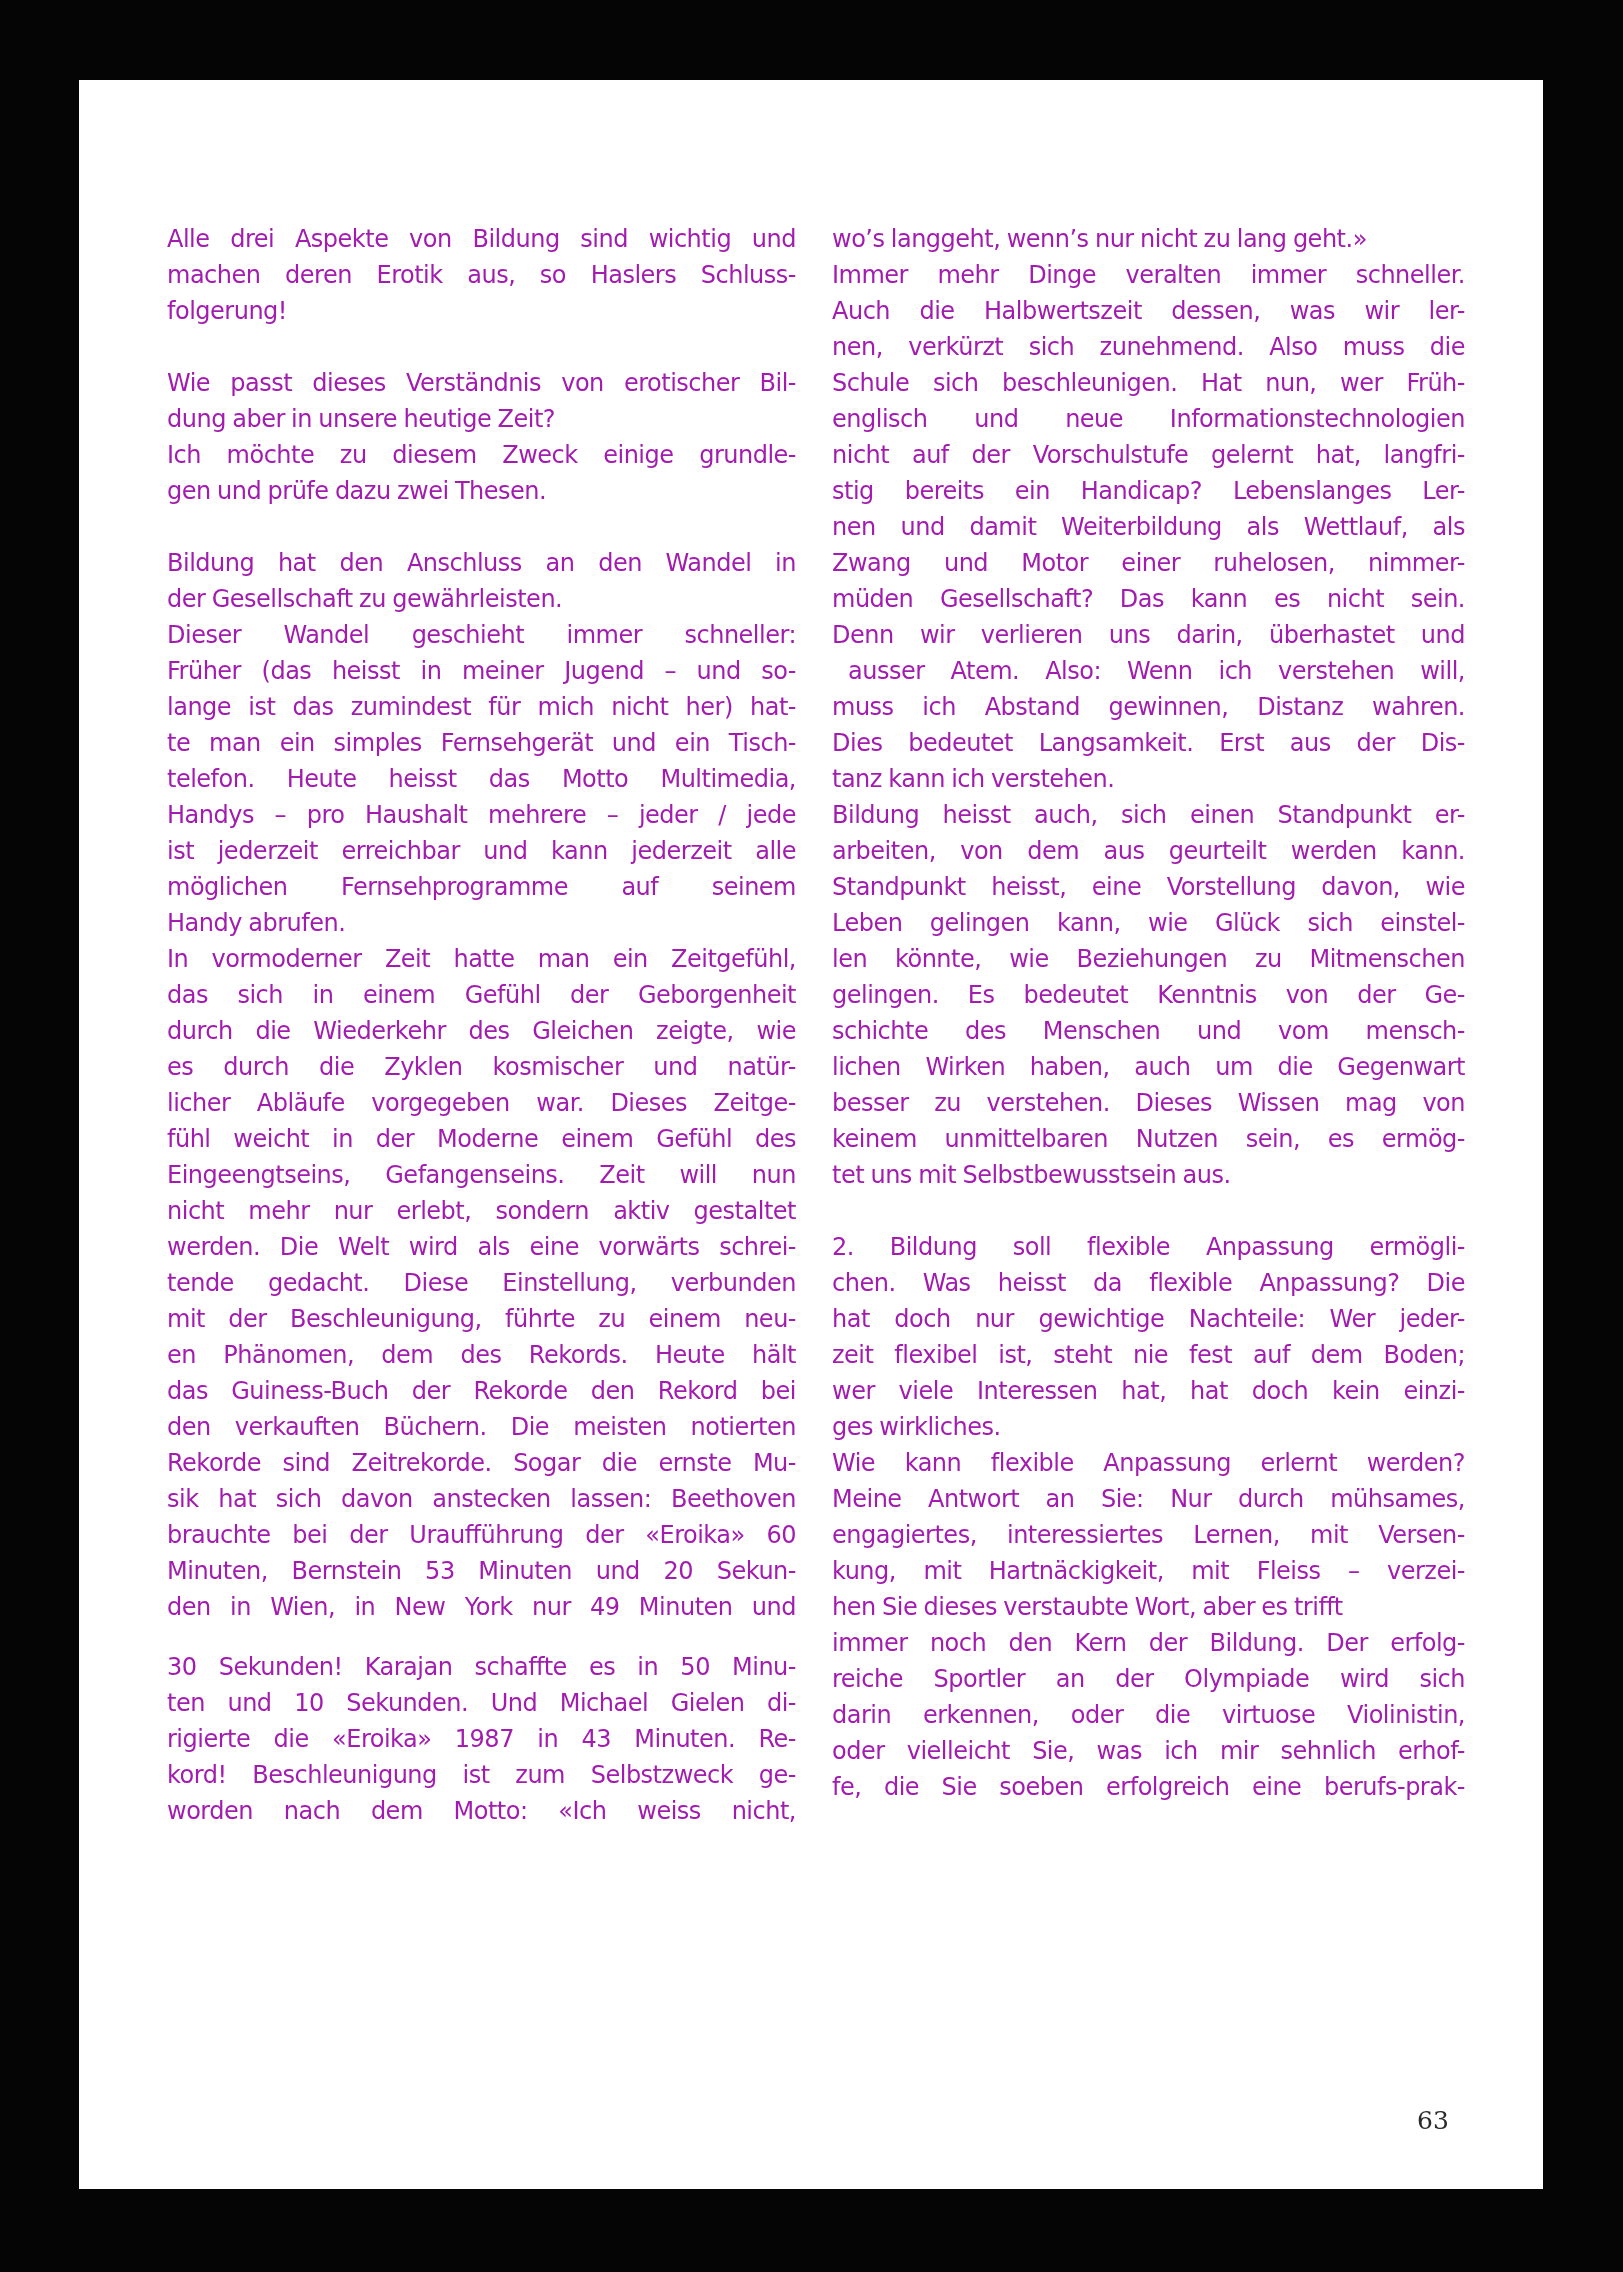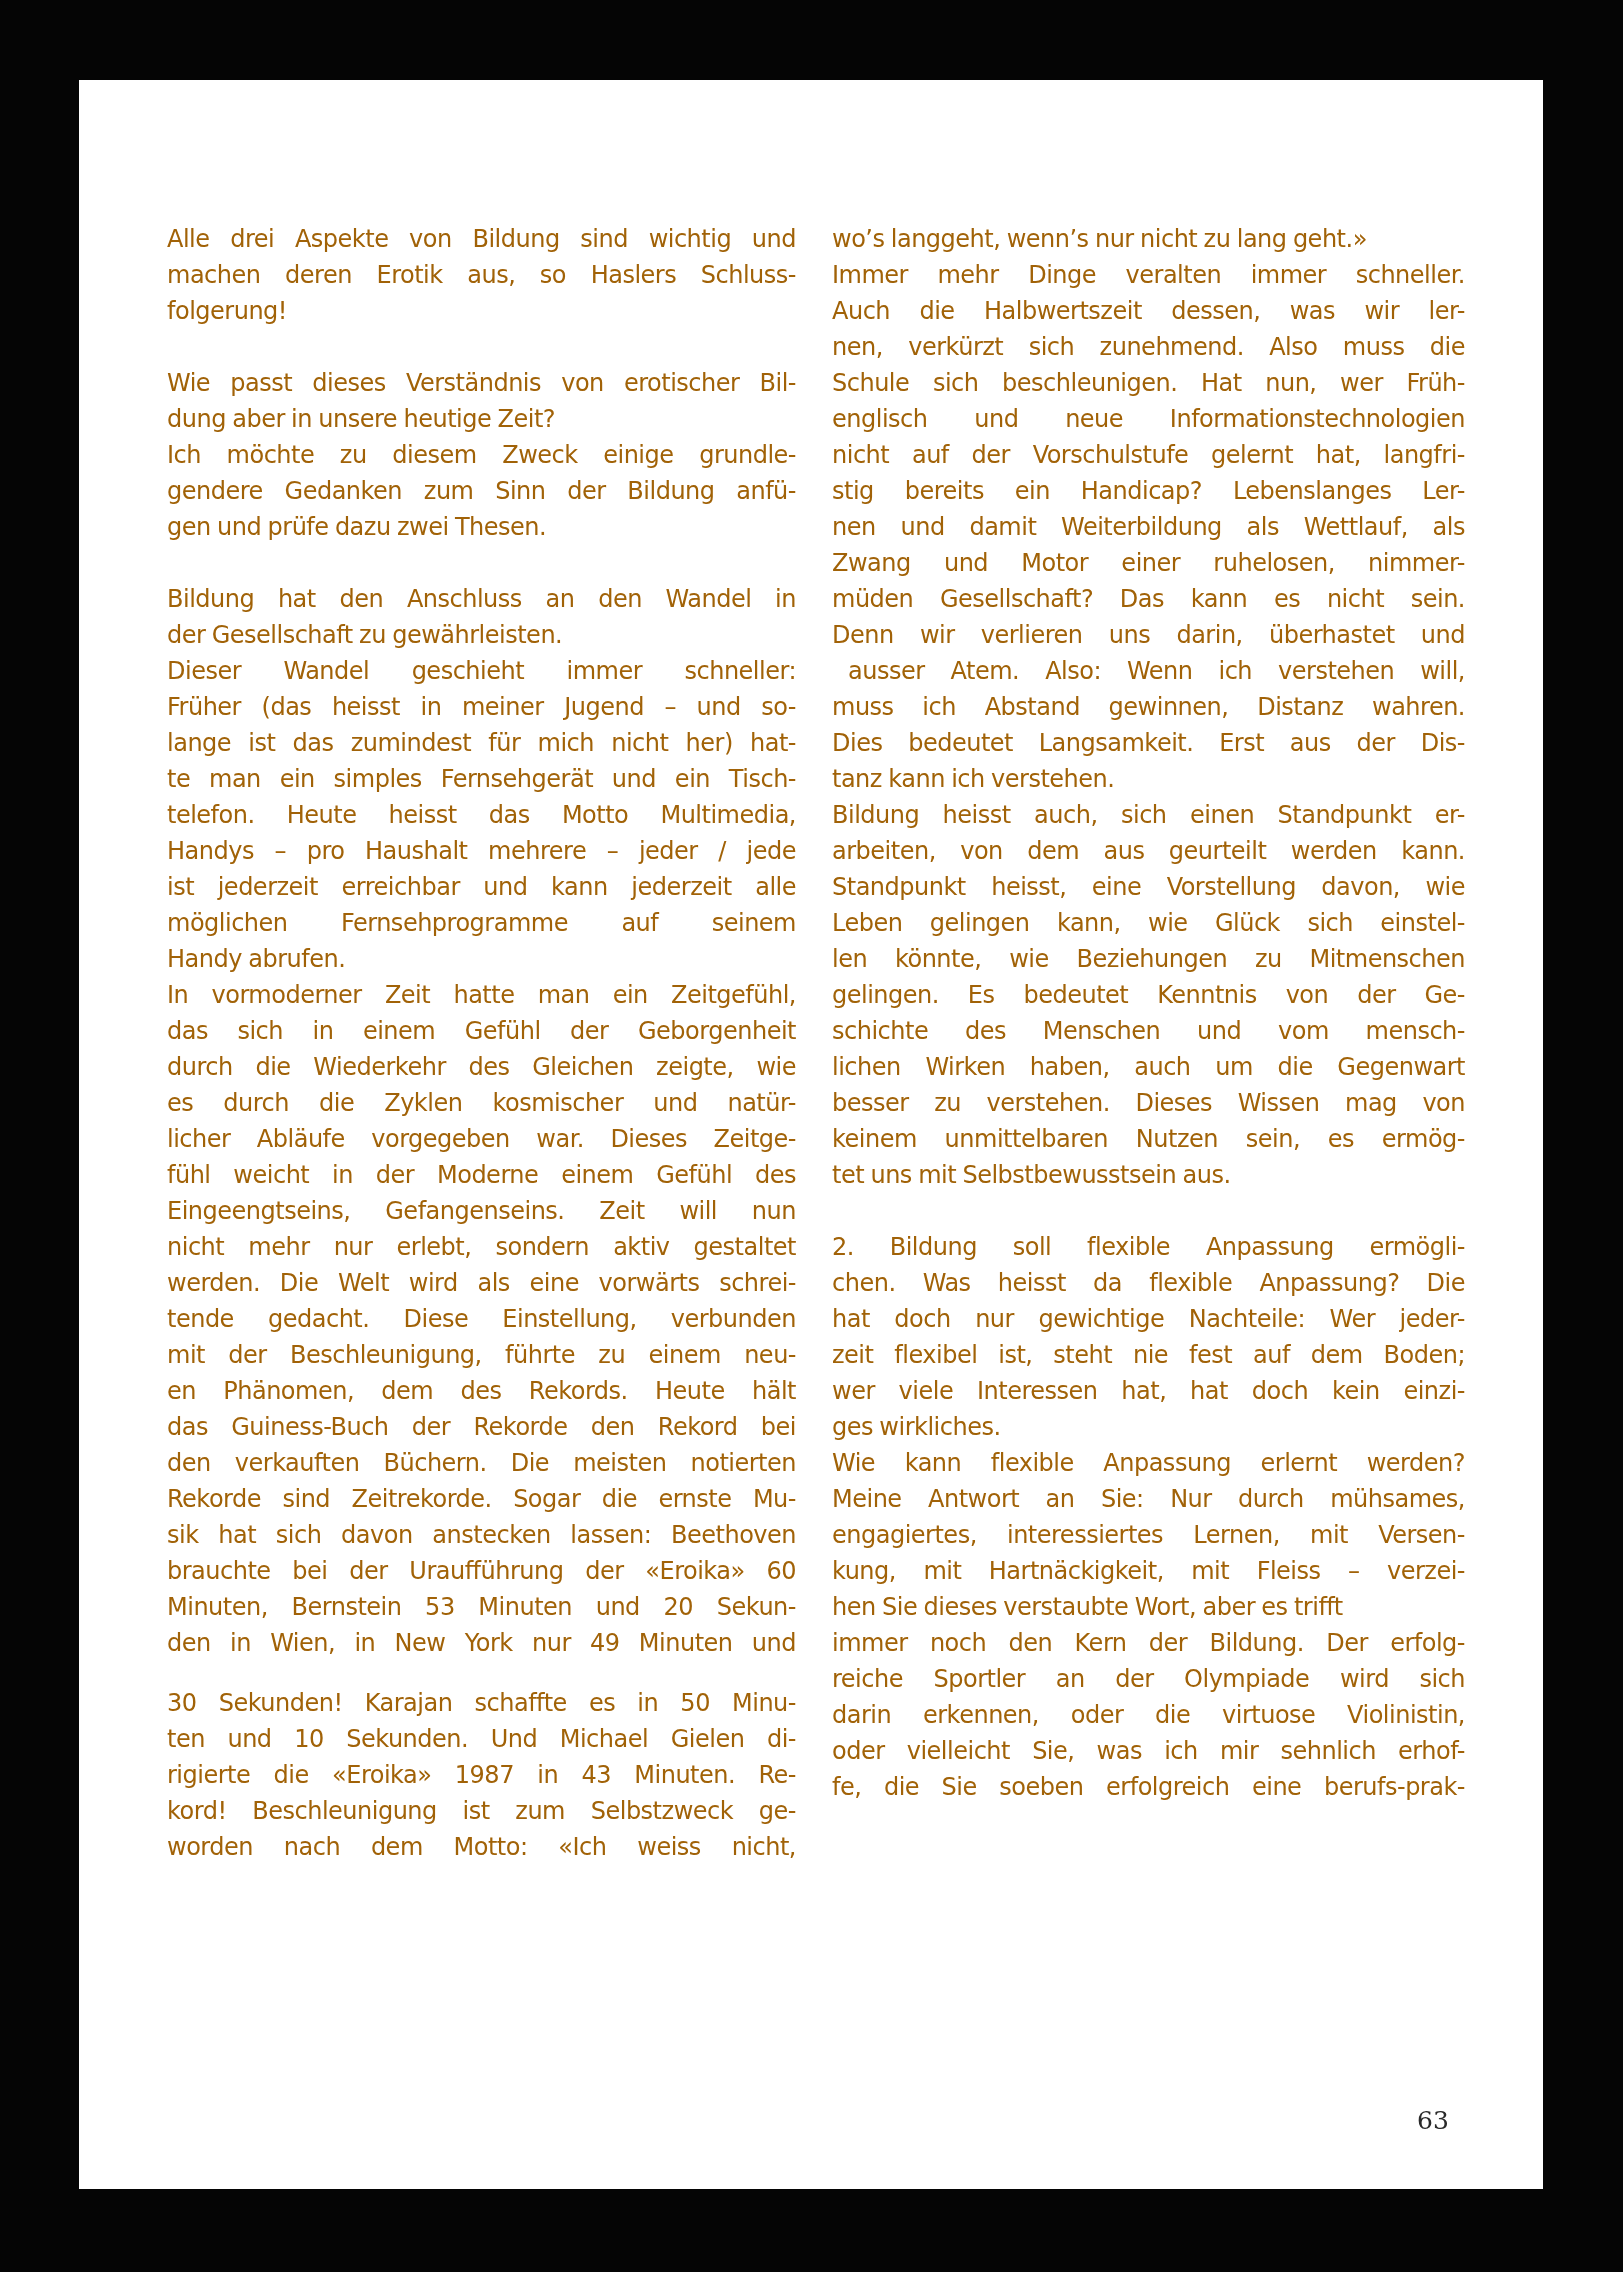--- a/index.html
+++ b/index.html
@@ -15,21 +15,21 @@
       width: 1464px; height: 2109px;
       background: #ffffff;
     }
     .col {
       position: absolute;
       top: 141px;
       width: 629px;
       font-family: "DejaVu Sans", sans-serif;
       font-size: 24px;
       line-height: 36px;
-      color: #a16207;
+      color: #a21caf;
       letter-spacing: -0.5px;
       word-spacing: -0.8px;
     }
     .col-left { left: 88px; }
     .col-right { left: 753px; width: 633px; }
     .line {
       display: block;
       height: 36px;
       white-space: nowrap;
       text-align: justify;
@@ -50,21 +50,20 @@
 
 <div class="page">
   <div class="col col-left" id="col-left">
       <span class="line" style="display: block;">Alle drei Aspekte von Bildung sind wichtig und</span>
       <span class="line" style="display: block;">machen deren Erotik aus, so Haslers Schluss-</span>
       <span class="line last" style="display: block;">folgerung!</span>
       <span class="gap"></span>
       <span class="line" style="display: block;">Wie passt dieses Verständnis von erotischer Bil-</span>
       <span class="line last" style="display: block;">dung aber in unsere heutige Zeit?</span>
       <span class="line" style="display: block;">Ich möchte zu diesem Zweck einige grundle-</span>
-      <span class="line" style="display: block;">gendere Gedanken zum Sinn der Bildung anfü-</span>
       <span class="line last" style="display: block;">gen und prüfe dazu zwei Thesen.</span>
       <span class="gap"></span>
       <span class="line" style="display: block;">Bildung hat den Anschluss an den Wandel in</span>
       <span class="line last" style="display: block;">der Gesellschaft zu gewährleisten.</span>
       <span class="line" style="display: block;">Dieser Wandel geschieht immer schneller:</span>
       <span class="line" style="display: block;">Früher (das heisst in meiner Jugend – und so-</span>
       <span class="line" style="display: block;">lange ist das zumindest für mich nicht her) hat-</span>
       <span class="line" style="display: block;">te man ein simples Fernsehgerät und ein Tisch-</span>
       <span class="line" style="display: block;">telefon. Heute heisst das Motto Multimedia,</span>
       <span class="line" style="display: block;">Handys – pro Haushalt mehrere – jeder / jede</span>

